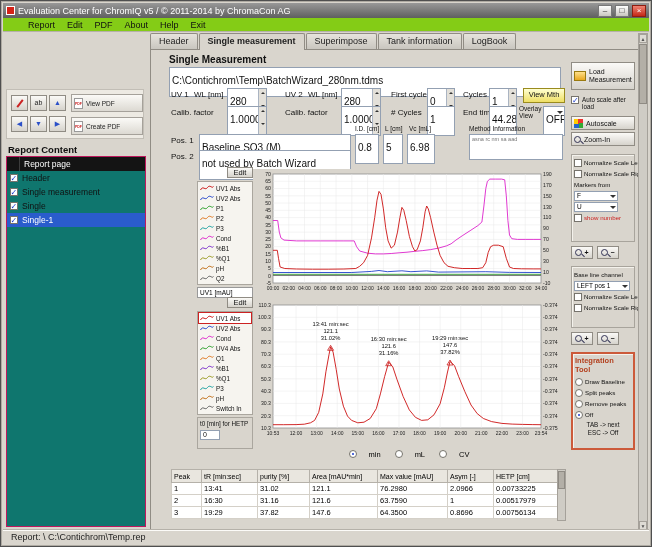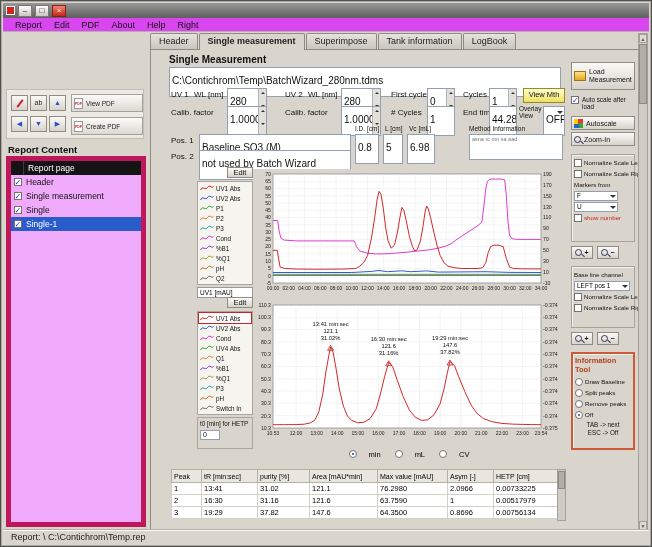--- a/index.html
+++ b/index.html
@@ -4,41 +4,41 @@
 <style>
 *{box-sizing:border-box;margin:0;padding:0}
 html,body{width:652px;height:547px}
 body{font-family:"Liberation Sans","DejaVu Sans",sans-serif;background:#7d7d7d;overflow:hidden}
 .window{position:absolute;left:0;top:0;width:652px;height:547px;background:#d9d5cd;border:1px solid #4f4f4f;box-shadow:inset 0 0 0 1px #aeaaa2}
 .titlebar{position:absolute;left:2px;top:2px;right:2px;height:15px;background:linear-gradient(#989898,#5f5f5f);display:flex;align-items:center;gap:3px;padding:0 3px}
 .app-icon{width:9px;height:9px;background:#d42318;border:1px solid #fff;flex:none}
 .title-text{flex:1;color:#fff;font-size:9px;white-space:nowrap;overflow:hidden}
 .tb-btn{flex:none;width:14px;height:12px;background:linear-gradient(#fefefe,#c9c6bf);border:1px solid #777;font-size:8px;line-height:10px;text-align:center;color:#222}
 .tb-close{background:linear-gradient(#ef8373,#c42716);border-color:#8d1d10;color:#fff}
-.menubar{position:absolute;left:2px;top:17px;right:2px;height:14px;background:#d946ef;border-bottom:1px solid #b5b1a9;display:flex;align-items:center;padding-left:6px}
+.menubar{position:absolute;left:2px;top:17px;right:2px;height:14px;background:#84cc16;border-bottom:1px solid #b5b1a9;display:flex;align-items:center;padding-left:19px}
 .menu-item{font-size:9px;padding:1px 6px;color:#111}
 .statusbar{position:absolute;left:2px;right:2px;bottom:2px;height:15px;border-top:1px solid #b5b1a9;box-shadow:inset 0 1px 0 #fcfbf8;font-size:9px;color:#222;padding:2px 8px;white-space:nowrap}
 
 .sidebar{position:absolute;left:3px;top:32px;width:144px;height:498px}
 .logo-box{position:absolute;left:2px;top:2px;width:138px;height:50px;background:#fff;border:1px solid #c2beb6;display:flex;align-items:center;gap:5px;padding:4px}
 .logo-c{position:relative;width:24px;height:24px;flex:none}
 .logo-c::before{content:'';position:absolute;inset:0;border:6px solid #d42318}
 .logo-gap{position:absolute;right:0;top:9px;width:7px;height:7px;background:#fff}
 .logo-dot{position:absolute;right:0;top:10px;width:4px;height:4px;background:#d42318}
 .brand{display:flex;flex-direction:column}
 .brand-name{font-size:13px;font-weight:bold;color:#25384e}
 .brand-tag{font-size:5.5px;color:#999;font-style:italic}
 .sb-toolbar{position:absolute;left:2px;top:56px;width:138px;height:50px;background:#edeae3;border:1px solid #c2beb6}
 .tbtn{position:absolute;width:17px;height:16px;background:linear-gradient(#fbfaf7,#d6d3cc);border:1px solid #908c84;text-align:center;line-height:14px;font-size:8px;color:#222}
 .tbtn.arr{color:#2b50c8;font-size:7px}
 .pen{display:inline-block;width:2px;height:9px;background:#c22;transform:rotate(38deg);margin-top:3px}
 .pdf-row{position:absolute;left:64px;display:flex;align-items:center;gap:3px;width:72px;height:18px;font-size:6.5px;color:#222;background:linear-gradient(#fbfaf7,#dcd9d2);border:1px solid #a5a19a;padding:0 2px}
 .pdficon{flex:none;width:9px;height:11px;background:#fff;border:1px solid #999;font-style:normal;font-size:3.5px;color:#c22;font-weight:bold;text-align:center;line-height:11px}
 .rc-title{position:absolute;left:4px;top:111px;font-size:9.5px;font-weight:bold;color:#111}
-.rc-list{position:absolute;left:2px;top:123px;right:2px;bottom:4px;background:#f0abfc;border:5px solid #be185d}
+.rc-list{position:absolute;left:2px;top:123px;right:2px;bottom:4px;background:#0f766e;border:1px solid #be185d}
 .rc-head{display:flex;height:14px;background:#141414;color:#fff;font-size:8.5px;align-items:center}
 .rc-hc1{width:13px;height:100%;border-right:1px solid #3c3c3c}
 .rc-hlabel{padding-left:4px}
 .rc-row{display:flex;align-items:center;height:14px;font-size:8.5px;color:#111}
 .rc-row.sel{background:#2a5ccc;color:#fff}
 .rc-cbc{width:13px;display:flex;justify-content:center;flex:none}
 .cb{display:inline-block;width:8px;height:8px;background:#fff;border:1px solid #76736c;position:relative;flex:none}
 .cb.checked::after{content:'✓';position:absolute;left:0;top:-1.5px;font-size:8px;color:#1a3acc;line-height:9px}
 .rc-lbl{padding-left:2px;white-space:nowrap}
 
@@ -114,31 +114,32 @@
 .vscroll{position:absolute;right:3px;top:32px;width:10px;height:498px;background:#cfccc5;border:1px solid #a5a19a}
 .vs-arr{position:absolute;left:0;width:8px;height:9px;font-size:5px;text-align:center;line-height:9px;color:#555;background:#dedbd4;border:1px solid #a5a19a}
 .vs-thumb{position:absolute;left:0;width:8px;top:10px;height:60px;background:#b3afa7;border:1px solid #8f8b84}
 </style>
 </head>
 <body>
 
 <div class="window">
   <div class="titlebar">
     <span class="app-icon"></span>
+    <span class="title-text">Evaluation Center for ChromIQ v5 / © 2011-2014 by ChromaCon AG</span>
     <span class="tb-btn">–</span>
     <span class="tb-btn">□</span>
     <span class="tb-btn tb-close">×</span>
   </div>
   <div class="menubar">
       <span class="menu-item">Report</span>
       <span class="menu-item">Edit</span>
       <span class="menu-item">PDF</span>
       <span class="menu-item">About</span>
       <span class="menu-item">Help</span>
-      <span class="menu-item">Right</span>
+      <span class="menu-item">Exit</span>
     </div>
 
   <div class="sidebar">
     <div class="sb-toolbar">
       <span class="tbtn" style="left:4px;top:5px"><i class="pen"></i></span>
       <span class="tbtn" style="left:23px;top:5px;font-size:7px">ab</span>
       <span class="tbtn arr" style="left:42px;top:5px">▲</span>
       <span class="tbtn arr" style="left:4px;top:26px">◀</span>
       <span class="tbtn arr" style="left:23px;top:26px">▼</span>
       <span class="tbtn arr" style="left:42px;top:26px">▶</span>
@@ -667,21 +668,21 @@
           <span class="ztool">
               <i class="mag"></i>
               <b>+</b>
             </span>
           <span class="ztool">
               <i class="mag"></i>
               <b>−</b>
             </span>
         </div>
         <div class="grp grp-int" style="top:302px;height:98px">
-          <div class="int-title">Information Tool</div>
+          <div class="int-title">Integration Tool</div>
           <div>
               <div class="g-row">
                 <span class="radio"></span>
                 <span class="g-lbl">Draw Baseline</span>
               </div>
               <div class="g-row">
                 <span class="radio"></span>
                 <span class="g-lbl">Split peaks</span>
               </div>
               <div class="g-row">

